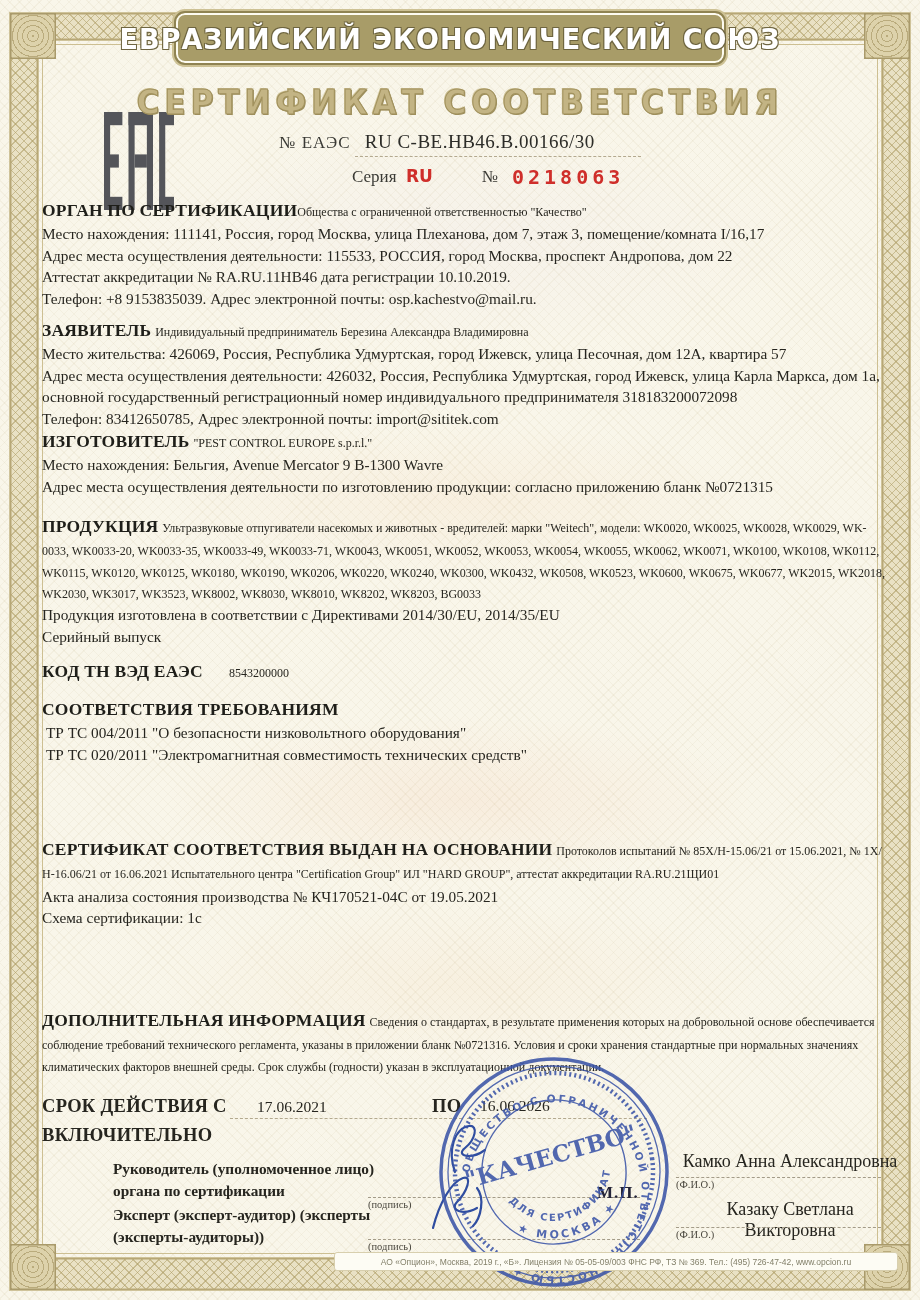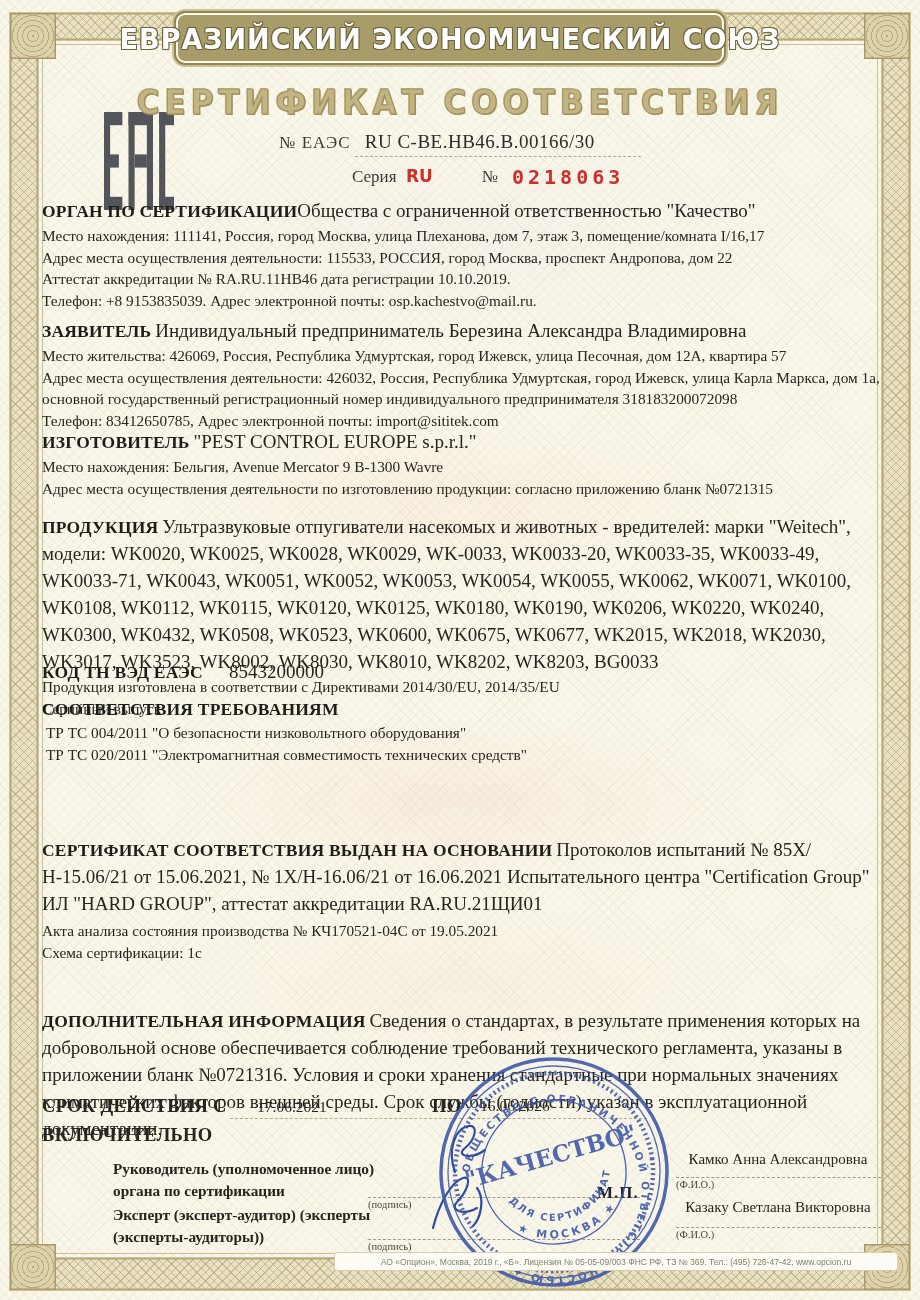--- a/index.html
+++ b/index.html
@@ -62,31 +62,31 @@
     border-bottom:1.5px dashed #b3a98f; padding:0 46px 3px 10px;
   }
   .series-line{position:absolute; left:0; top:167px; width:100%; z-index:3; font-size:17px;}
   .series-label{position:absolute; left:352px; color:#3a3a35;}
   .series-value{position:absolute; left:406px; top:-1px; font-family:"DejaVu Sans", sans-serif; font-weight:bold; font-size:17px; color:#cf2e2a;}
   .blank-no{position:absolute; left:482px; color:#3a3a35;}
   .blank-no-value{position:absolute; left:512px; top:-2px; font-family:"DejaVu Sans Mono", monospace; font-weight:bold; font-size:20px; color:#cf2e2a; letter-spacing:4px;}
 
   .sec{position:absolute; left:42px; width:848px; z-index:3; font-size:15.3px; line-height:1.42;}
   .h1{font-weight:bold; font-size:17.5px; letter-spacing:.2px; color:#1e1e19;}
-  .val{font-size:19px;}
+  .val{font-size:12px;}
   .gap{display:inline-block; width:26px;}
 
   .validity{position:absolute; left:42px; top:1096px; width:848px; z-index:3;}
   .v-label{font-weight:bold; font-size:18.5px; letter-spacing:.3px;}
   .v-date{position:absolute; font-size:15.5px;}
   .v-under{position:absolute; border-bottom:1.5px dashed #b3a98f; height:1px;}
   .v-incl{position:absolute; left:0; top:29px; font-weight:bold; font-size:18.5px; letter-spacing:.3px;}
 
   .siglabel{position:absolute; z-index:3; font-weight:bold; font-size:15.3px; line-height:1.45;}
-  .signame{position:absolute; z-index:3; font-size:15px; text-align:center;}
+  .signame{position:absolute; z-index:3; font-size:18px; text-align:center;padding-left:12px;}
   .sigline{position:absolute; z-index:3; border-bottom:1.3px dashed #a39b88; height:1px;}
   .sigcap{position:absolute; z-index:3; font-size:10.5px; color:#4a473e; text-align:left;}
   .mp{position:absolute; left:597px; top:1183px; z-index:3; font-weight:bold; font-size:17px; color:#242438; letter-spacing:1px;}
 
   .stamp{position:absolute; left:434px; top:1052px; z-index:5; opacity:.88; transform:rotate(-8deg);}
   .sig-ink{position:absolute; z-index:4;}
 
   .footer-strip{
     position:absolute; left:334px; top:1252px; width:562px; height:17px; z-index:6;
     background:#fdfcf4; border:1px solid #d8cfae; border-radius:3px;

